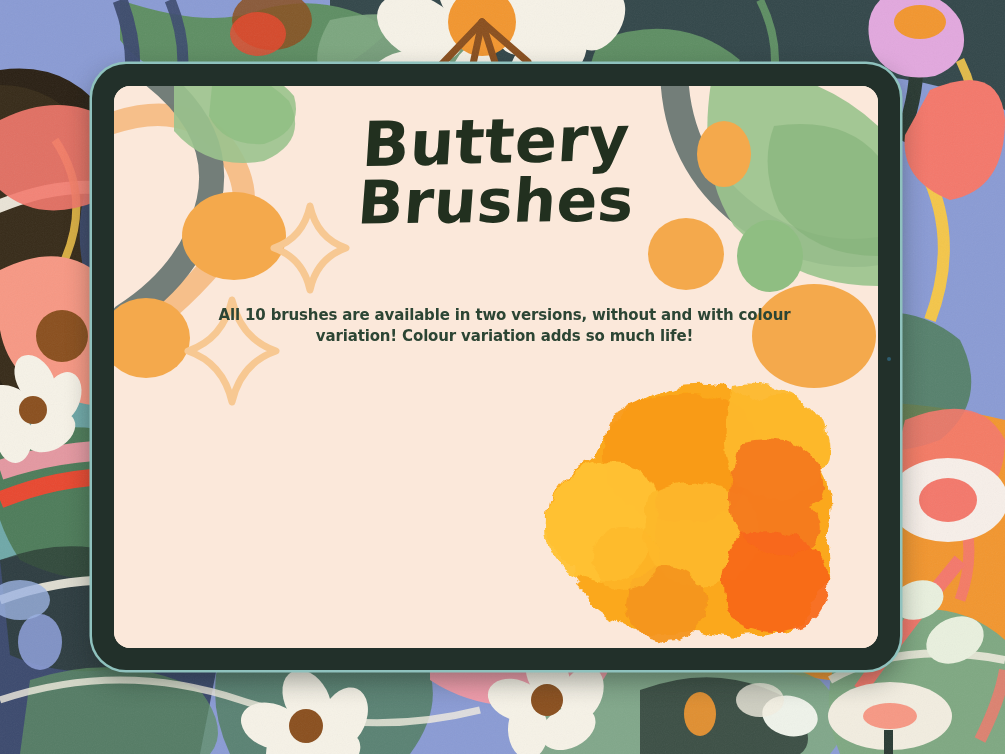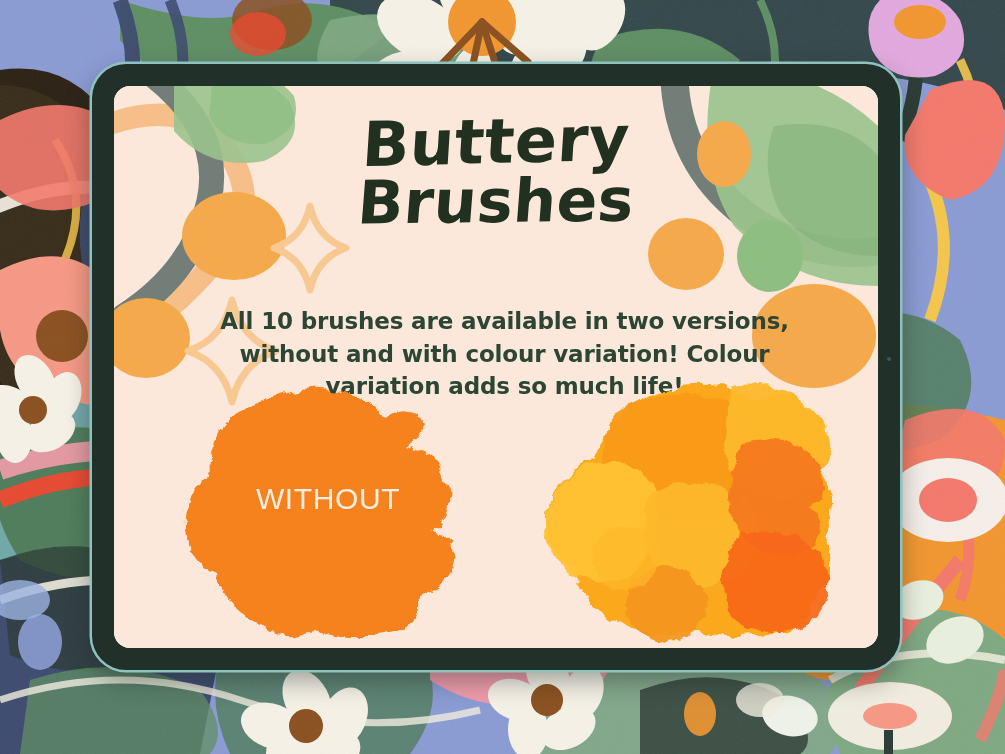--- a/index.html
+++ b/index.html
@@ -45,21 +45,21 @@
   #title .ln2 { font-size:60px; }
   .handwrite { display:inline-block; transform:rotate(-1.4deg) skewX(-5deg); }
   .handwrite.b { transform:rotate(-0.6deg) skewX(-5deg); }
 
   #subtitle {
     position:absolute; left:36px; right:52px; top:219px;
     text-align:center;
     color:#2C4534;
     font-family:"DejaVu Sans", sans-serif;
     font-weight:700;
-    font-size:23px;
+    font-size:15px;
     line-height:1.42;
     letter-spacing:-0.15px;
     margin-left:33px;
   }
 
   
   #swatches { position:absolute; left:0; right:0; top:290px; height:270px; }
   .swatch { position:absolute; top:0; width:340px; height:270px; }
   .swatch.left  { left:44px; }
   .swatch.right { left:404px; }
@@ -256,37 +256,20 @@
 
         <div id="title">
           <span class="ln handwrite">Buttery</span>
           <span class="ln ln2 handwrite b">Brushes</span>
         </div>
 
         <p id="subtitle">All 10 brushes are available in two versions, without and with colour variation! Colour variation adds so much life!</p>
 
         <div id="swatches">
 
-          <div class="swatch left">
-            <svg viewBox="0 0 340 270" preserveAspectRatio="none">
-              <defs>
-                <filter id="rough1">
-                  <feTurbulence type="fractalNoise" baseFrequency="0.055" numOctaves="4" seed="7" result="t"></feTurbulence>
-                  <feDisplacementMap in="SourceGraphic" in2="t" scale="13" xChannelSelector="R" yChannelSelector="G"></feDisplacementMap>
-                </filter>
-              </defs>
-              <g filter="url(#rough1)">
-                <path d="M82,36 Q130,6 178,16 Q214,22 226,42 Q252,26 268,48 Q258,64 248,70
-                         Q282,78 290,110 Q296,140 276,154 Q300,160 296,186 Q290,212 262,220
-                         Q268,240 246,252 Q210,266 168,256 Q128,266 98,248 Q66,230 58,198
-                         Q30,186 28,152 Q26,118 52,98 Q48,62 82,36 Z" fill="#F5821F"></path>
-              </g>
-            </svg>
-            <div class="swatch-label">WITHOUT</div>
-          </div>
 
           <div class="swatch right">
             <svg viewBox="0 0 340 270" preserveAspectRatio="none">
               <defs>
                 <filter id="rough2">
                   <feTurbulence type="fractalNoise" baseFrequency="0.05" numOctaves="4" seed="19" result="t"></feTurbulence>
                   <feDisplacementMap in="SourceGraphic" in2="t" scale="14" xChannelSelector="R" yChannelSelector="G"></feDisplacementMap>
                 </filter>
                 <filter id="rough3">
                   <feTurbulence type="fractalNoise" baseFrequency="0.07" numOctaves="3" seed="33" result="t"></feTurbulence>

